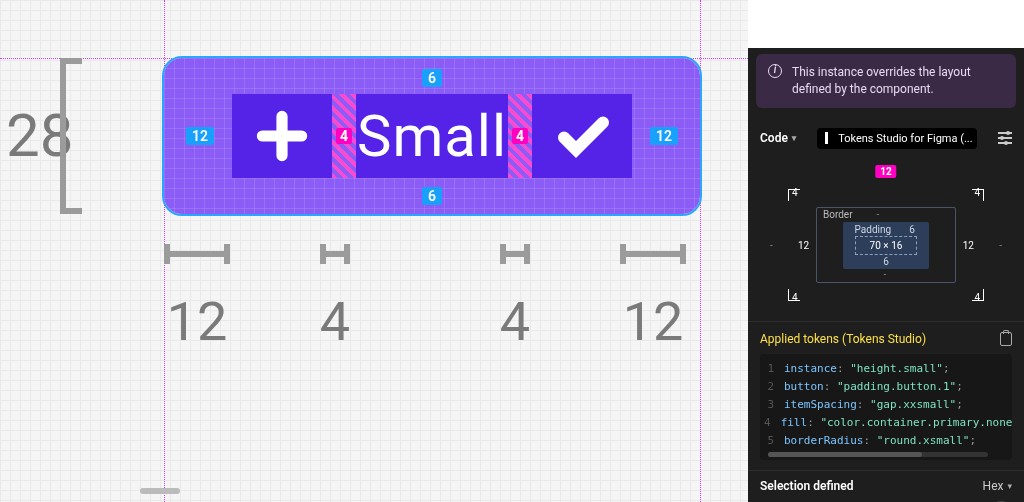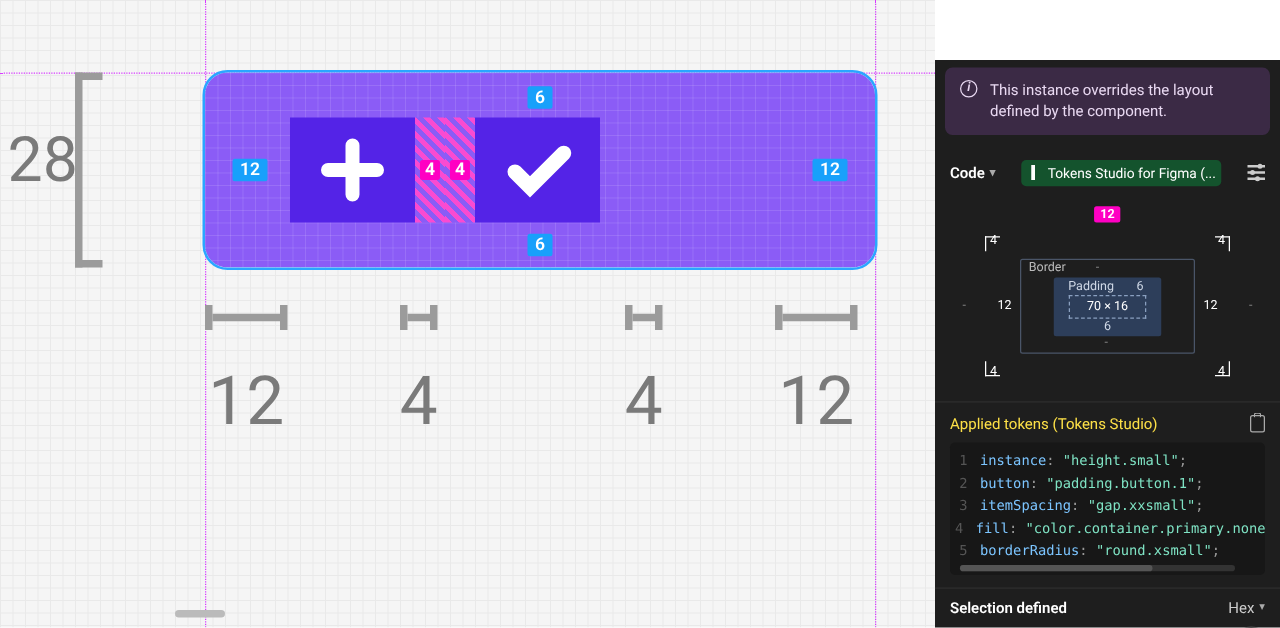--- a/index.html
+++ b/index.html
@@ -25,21 +25,21 @@
   
   .h-bracket {
     position: absolute; left: 60px; top: 58px; height: 156px;
     border-left: 6px solid #9b9b9b;
     border-top: 6px solid #9b9b9b;
     border-bottom: 6px solid #9b9b9b;
     width: 22px;
   }
   .h-label {
     position: absolute; left: 6px; top: 100px;
-    font-size: 50px; color: #7a7a7a; font-weight: 400;
+    font-size: 60px; color: #7a7a7a; font-weight: 400;
   }
 
   
   .frame-wrap {
     position: absolute; left: 164px; top: 58px; width: 536px; height: 156px;
   }
   .frame {
     width: 100%; height: 100%;
     background: #8b5cf6;
     border-radius: 18px;
@@ -92,21 +92,21 @@
   }
   .section-row .plus-ic { font-size:16px; color:#ccc; }
 
   .code-row {
     display:flex; align-items:center; justify-content:space-between;
     padding:10px 12px 8px; gap:8px; color:#fff;
   }
   .code-label { display:flex; align-items:center; gap:4px; font-weight:600; }
   .chev { font-size:9px; color:#aaa; }
   .code-src {
-    display:flex; align-items:center; gap:10px; background:#14532d;
+    display:flex; align-items:center; gap:10px; background:#000000;
     border-radius:4px; padding:4px 8px; max-width:160px;
     white-space:nowrap; overflow:hidden; text-overflow:ellipsis; font-size:11px;
   }
   .ts-icon { width:12px; height:12px; background:#fff; display:grid; grid-template-columns:1fr 1fr; grid-template-rows:1fr 1fr; gap:1px; padding:1px; }
   .ts-icon span{background:#000;}
   .sliders-ic{ width:14px; display:flex; flex-direction:column; gap:3px;}
   .sliders-ic i{height:2px;background:#ccc;position:relative;}
   .sliders-ic i::after{content:"";position:absolute;width:4px;height:4px;background:#ccc;border-radius:50%;top:-1px;}
   .sliders-ic i:nth-child(1)::after{left:8px;} .sliders-ic i:nth-child(2)::after{left:2px;} .sliders-ic i:nth-child(3)::after{left:6px;}
 
@@ -191,20 +191,21 @@
 
         <div class="inner-row">
           <div class="tile plus">
             <svg class="plus-svg" viewBox="0 0 40 40" width="56" height="56">
                 <path d="M20 6v28M6 20h28"></path>
               </svg>
           </div>
           <div class="spacer">
               <span class="lbl">4</span>
             </div>
+          <div class="tile text">Small</div>
           <div class="spacer">
               <span class="lbl">4</span>
             </div>
           <div class="tile check">
             <svg class="check-svg" viewBox="0 0 40 40" width="60" height="60">
                 <path d="M8 21l8 8L34 11"></path>
               </svg>
           </div>
         </div>
       </div>

